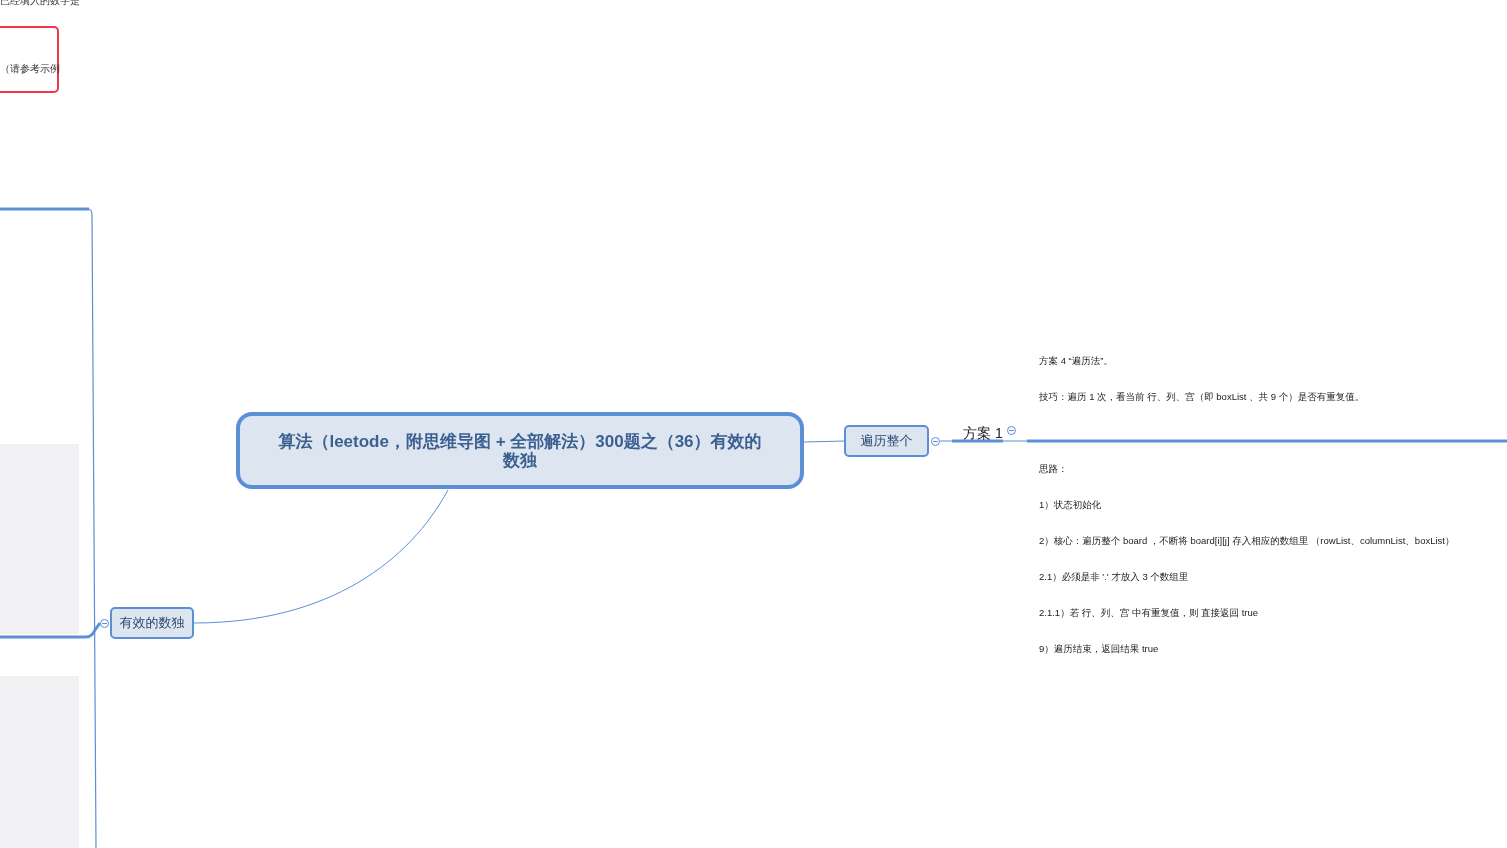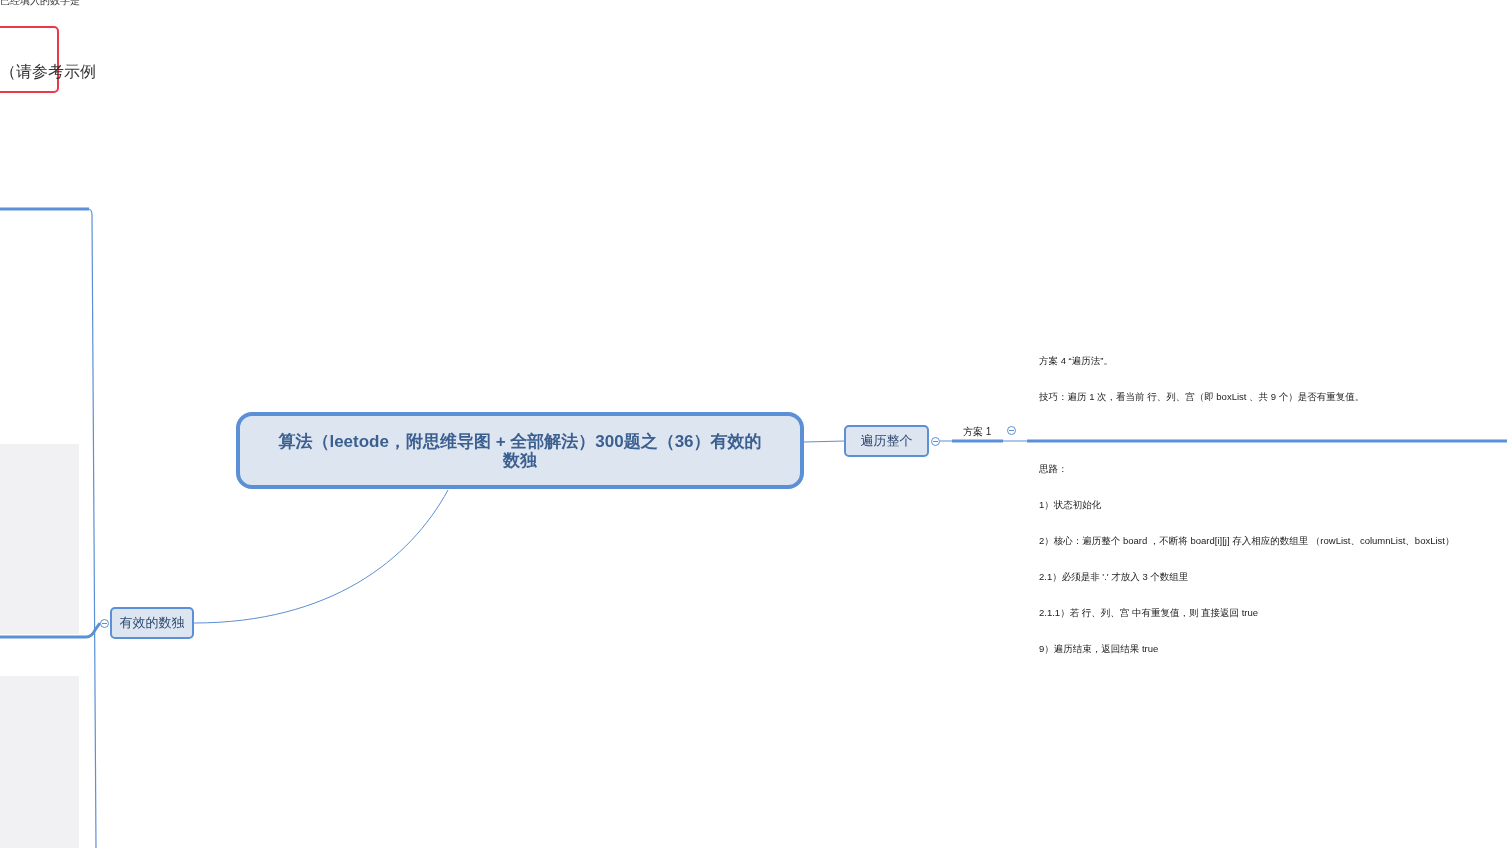--- a/index.html
+++ b/index.html
@@ -12,21 +12,21 @@
   svg.links { position:absolute; left:0; top:0; width:1507px; height:848px; pointer-events:none; }
 
   .top-cut-text {
     left:0; top:-6px; font-size:10px; color:#333; white-space:nowrap;
   }
   .red-box {
     left:-10px; top:26px; width:69px; height:67px;
     border:2px solid #f0364a; border-radius:5px; box-sizing:border-box;
   }
   .red-box-text {
-    left:0; top:62px; font-size:16px; color:#333; white-space:nowrap;
+    left:0; top:62px; font-size:10px; color:#333; white-space:nowrap;
   }
   .grey-panel { background:#f1f1f3; }
   .root-node {
     left:236px; top:412px; width:568px; height:77px;
     background:#dde5f1; border:4px solid #5b8fd6; border-radius:16px;
     box-sizing:border-box; display:flex; align-items:center; justify-content:center;
     text-align:center; padding:0 30px;
   }
   .root-title {
     font-size:17px; font-weight:bold; color:#3b5f8f; line-height:19px;
@@ -35,21 +35,21 @@
   .sub-node {
     background:#dde5f1; border:2px solid #5b8fd6; border-radius:5px;
     box-sizing:border-box; display:flex; align-items:center; justify-content:center;
     font-size:13px; color:#2e4a70;
   }
   .collapse-btn {
     width:9px; height:9px; border:1px solid #5b8fd6; border-radius:50%;
     background:#fff; box-sizing:border-box; display:flex; align-items:center; justify-content:center;
   }
   .collapse-btn::after { content:""; width:5px; height:1px; background:#5b8fd6; display:block; }
-  .plan-label { font-size:10px; color:#222; white-space:nowrap; }
+  .plan-label { font-size:14px; color:#222; white-space:nowrap; }
   .note-block {
     left:1039px; top:331px; font-size:9.5px; line-height:12px; color:#222; white-space:pre;
   }
 </style>
 </head>
 <body>
 
 <svg class="links" viewBox="0 0 1507 848">
 
   <path d="M0 209 L88 209 Q92 209 92 215 L96 848" stroke="#5b8fd6" stroke-width="1.2" fill="none"></path>

